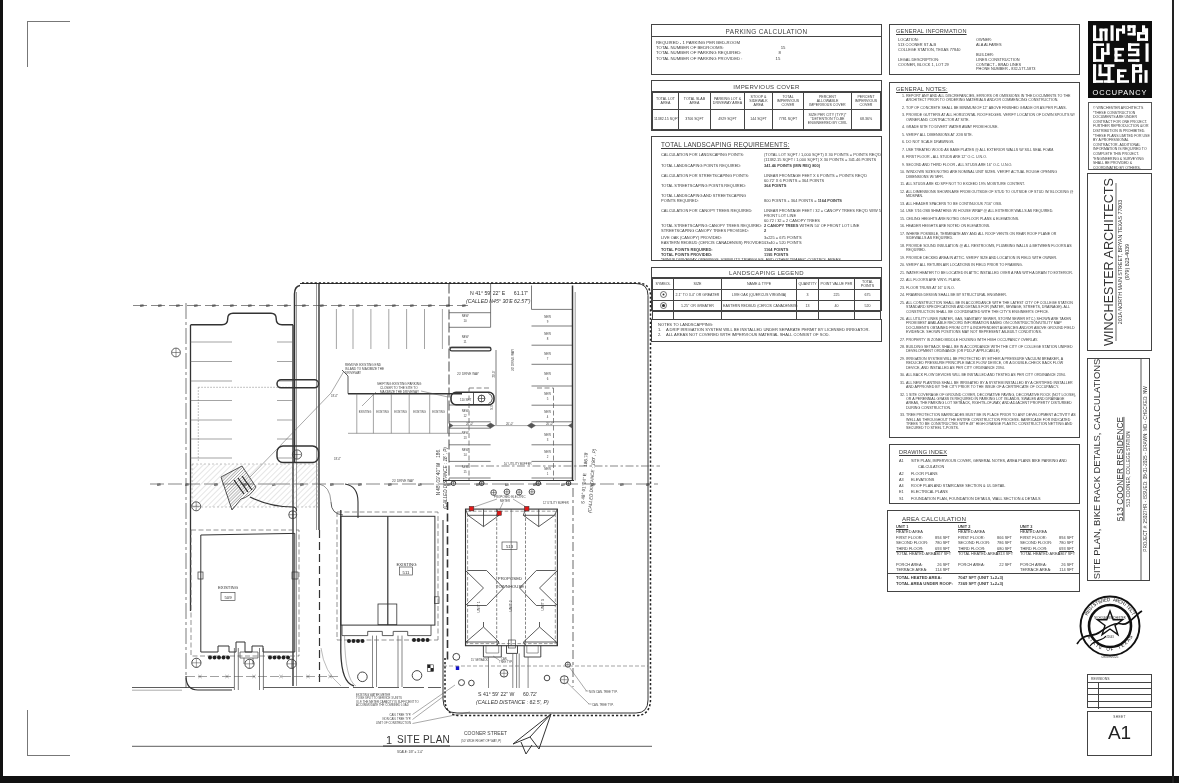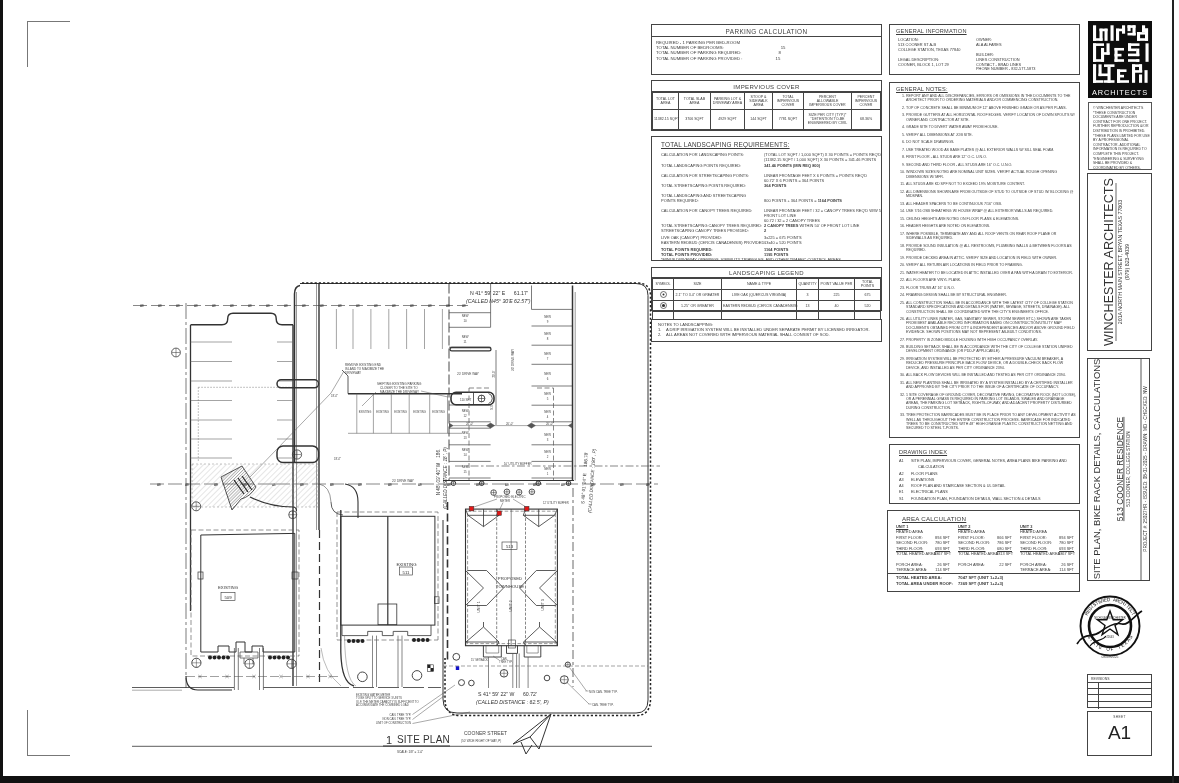--- a/index.html
+++ b/index.html
@@ -275,21 +275,21 @@
           <rect x="29" y="63.5" width="7" height="3.1"></rect>
           <rect x="29" y="69.9" width="12" height="3.1"></rect>
           <rect x="44" y="51" width="3.1" height="22"></rect>
           <rect x="44" y="51" width="10" height="3.1"></rect>
           <rect x="51" y="51" width="3.1" height="9"></rect>
           <rect x="44" y="57.9" width="10.2" height="3.1"></rect>
           <rect x="51" y="63" width="3.1" height="10"></rect>
           <rect x="56.5" y="57.9" width="3.1" height="15.1"></rect>
         </g>
       </svg>
-<div style="position:absolute;left:0;bottom:1.5px;width:100%;text-align:center;color:#fff;font-size:7.4px;letter-spacing:.9px;font-family:'Liberation Sans',sans-serif;">ARCHITECTS</div>
+<div style="position:absolute;left:0;bottom:1.5px;width:100%;text-align:center;color:#fff;font-size:7.4px;letter-spacing:.9px;font-family:'Liberation Sans',sans-serif;">OCCUPANCY</div>
 </div>
 
 <div class="box" style="left:1088px;top:102px;width:64px;height:68px;border-color:#555;">
   <div style="font-size:3.5px;line-height:4.6px;padding:3px 0 0 4px;color:#3a3a3a;">
   ©  WINCHESTER ARCHITECTS<br>*THESE  CONSTRUCTION<br>DOCUMENTS ARE UNDER<br>CONTRACT FOR ONE PROJECT.<br>FURTHER REPRODUCTION &amp;/OR<br>DISTRIBUTION IS PROHIBITED.<br>*THESE PLANS LIMITED FOR USE<br>BY A PROFESSIONAL<br>CONTRACTOR.   ADDITIONAL<br>INFORMATION IS REQUIRED TO<br>COMPLETE THIS PROJECT.<br>*ENGINEERING &amp; SURVEYING<br>SHALL BE PROVIDED &amp;<br>COORDINATED BY OTHERS.
   </div>
 </div>
 
 <div class="box" style="left:1087px;top:173px;width:65px;height:178px;border-width:1.5px;"></div>
 <svg class="abs" style="left:1087px;top:173px;" width="65" height="178" viewBox="0 0 65 178">

